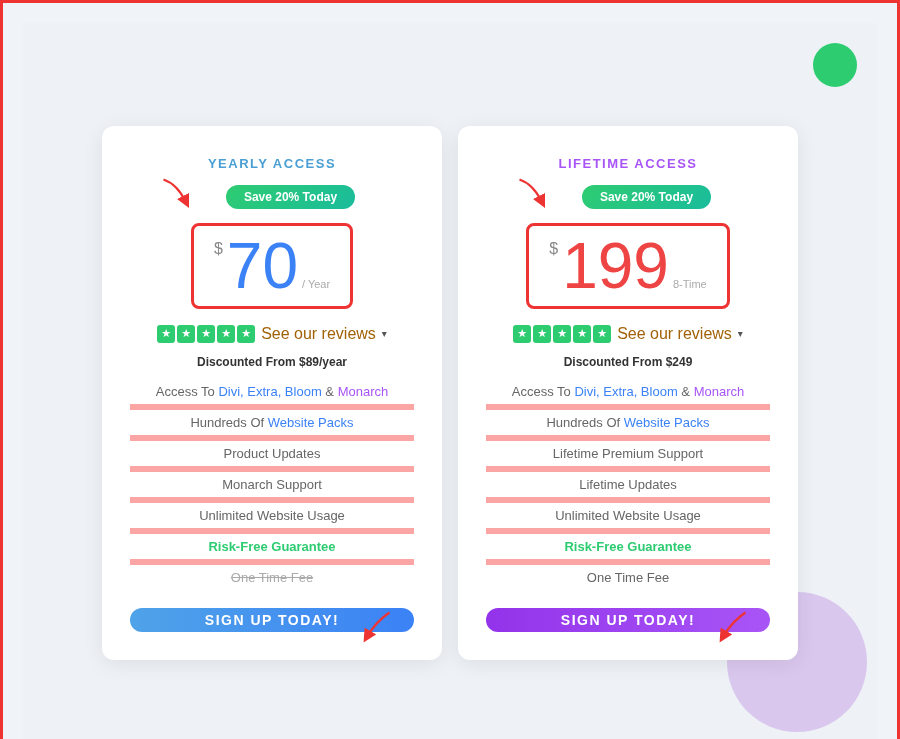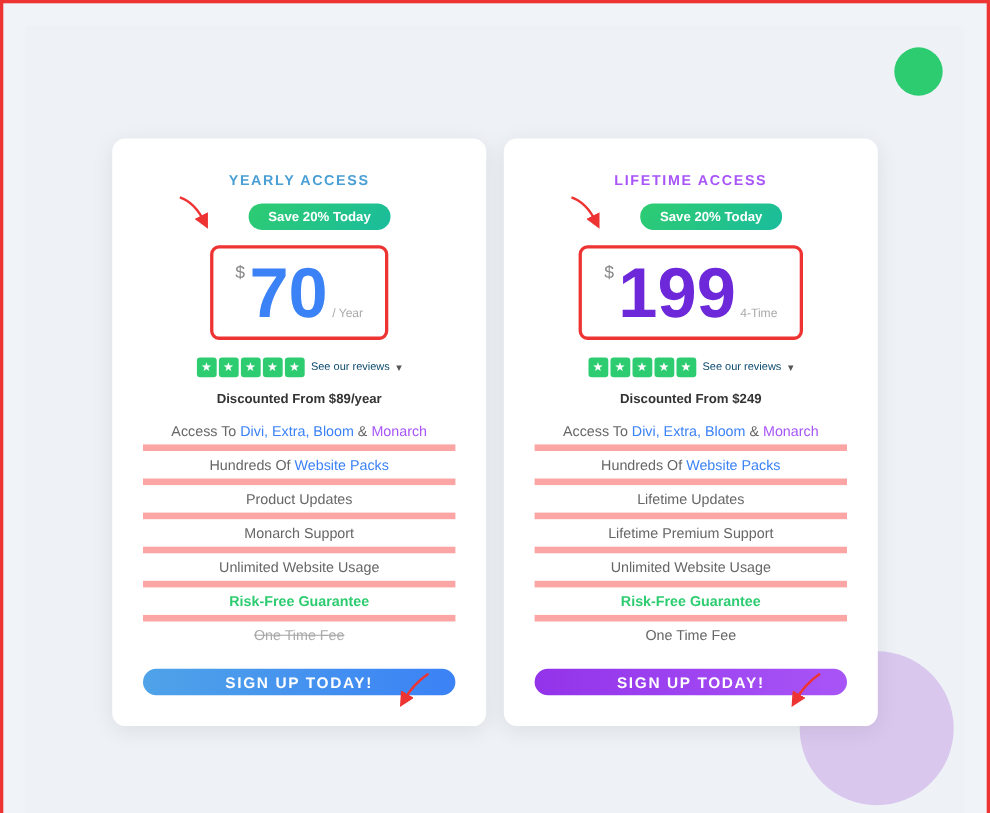--- a/index.html
+++ b/index.html
@@ -107,26 +107,26 @@
     }
     .price-currency {
       font-size: 16px;
       color: #888;
       font-weight: 500;
       align-self: flex-start;
       margin-top: 6px;
     }
     .price-amount {
       font-size: 64px;
-      font-weight: 700;
+      font-weight: 400;
       color: #3b82f6;
       line-height: 1;
     }
     .price-amount.purple {
-      color: #6d28d9;
+      color: #ef4444;
     }
     .price-period {
       font-size: 11px;
       color: #aaa;
       font-weight: 400;
     }
     
     .stars-row {
       display: flex;
       align-items: center;
@@ -142,22 +142,22 @@
       height: 18px;
       background: #2ecc71;
       border-radius: 3px;
       display: flex;
       align-items: center;
       justify-content: center;
       color: #fff;
       font-size: 11px;
     }
     .reviews-link {
-      font-size: 10px;
-      color: #0c4a6e;
+      font-size: 16px;
+      color: #a16207;
       cursor: pointer;
     }
     
     .discounted-from {
       font-size: 12px;
       font-weight: 700;
       color: #333;
       margin-bottom: 10px;
       text-align: center;
     }
@@ -309,21 +309,21 @@
             </marker>
           </defs>
           <path d="M5,5 Q20,10 30,30" stroke="#e33" stroke-width="2.5" fill="none" marker-end="url(#arrowhead3)"></path>
         </svg>
         <div class="save-badge">Save 20% Today</div>
       </div>
 
       <div class="price-box">
         <span class="price-currency">$</span>
         <span class="price-amount purple">199</span>
-        <span class="price-period">4-Time</span>
+        <span class="price-period">8-Time</span>
       </div>
 
       <div class="stars-row">
         <div class="stars">
           <div class="star">★</div>
           <div class="star">★</div>
           <div class="star">★</div>
           <div class="star">★</div>
           <div class="star">★</div>
         </div>
@@ -333,22 +333,22 @@
 
       <div class="discounted-from">Discounted From $249</div>
 
       <ul class="features-list">
         <li>
           <span>Access To </span><span class="link-text">Divi, Extra, Bloom</span><span> &amp; </span><span class="link-text monarch">Monarch</span>
         </li>
         <li>
           <span>Hundreds Of </span><span class="link-text">Website Packs</span>
         </li>
+        <li>Lifetime Premium Support</li>
         <li>Lifetime Updates</li>
-        <li>Lifetime Premium Support</li>
         <li>Unlimited Website Usage</li>
         <li class="risk-free">Risk-Free Guarantee</li>
         <li>One Time Fee</li>
       </ul>
 
       <div class="btn-arrow-wrapper">
         <button class="signup-btn purple">SIGN UP TODAY!</button>
         <svg class="btn-arrow" viewBox="0 0 40 40" style="right:20px;bottom:-12px;">
           <defs>
             <marker id="arrowhead4" markerWidth="6" markerHeight="6" refX="3" refY="3" orient="auto">

